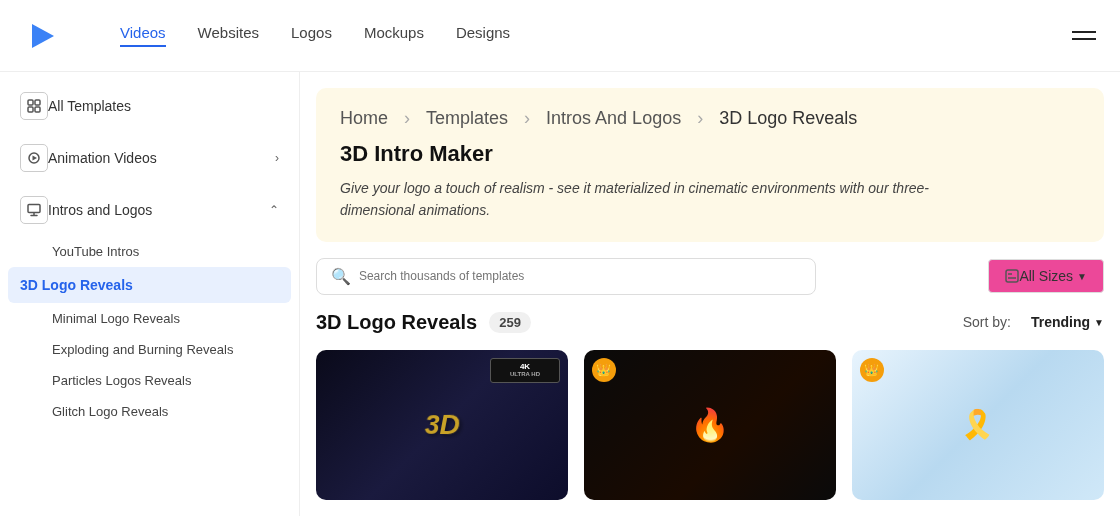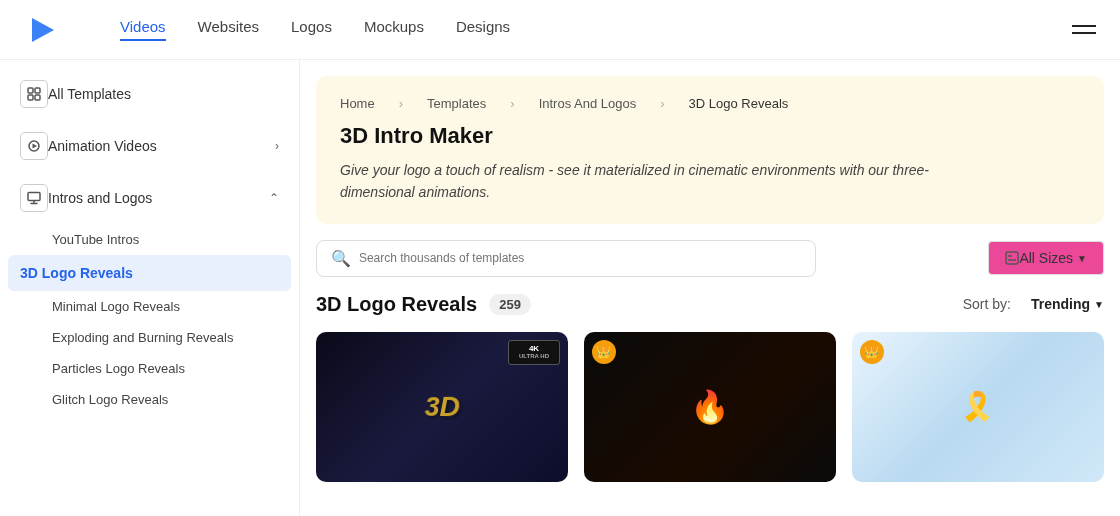--- a/index.html
+++ b/index.html
@@ -1,20 +1,20 @@
 <!DOCTYPE html>
 <html><head>
   <meta charset="utf-8">
   <style>
     * { box-sizing: border-box; margin: 0; padding: 0; }
     body { font-family: -apple-system, BlinkMacSystemFont, 'Segoe UI', sans-serif; font-size: 14px; color: #222; background: #fff; display: flex; flex-direction: column; height: 516px; overflow: hidden; }
 
     
     .header {
-      display: flex; align-items: center; padding: 0 24px; height: 60px;
+      display: flex; align-items: center; padding: 0 24px; height: 72px;
       border-bottom: 1px solid #eee; background: #fff; flex-shrink: 0;
     }
     .logo { display: flex; align-items: center; margin-right: 60px; }
     .logo svg { width: 36px; height: 36px; }
     .nav { display: flex; gap: 32px; flex: 1; }
     .nav-item {
       font-size: 15px; color: #444; cursor: pointer; padding-bottom: 4px;
       border-bottom: 2px solid transparent; text-decoration: none;
     }
     .nav-item.active { color: #2563eb; border-bottom: 2px solid #2563eb; }
@@ -45,21 +45,21 @@
       border: 1.5px solid #ccc; border-radius: 5px; flex-shrink: 0;
     }
 
     
     .main { flex: 1; overflow-y: auto; background: #fff; }
 
     
     .banner {
       background: #fef9e7; margin: 16px; border-radius: 10px; padding: 20px 24px;
     }
-    .breadcrumb { display: flex; align-items: center; gap: 24px; font-size: 13px; color: #555; margin-bottom: 12px; }
+    .breadcrumb { display: flex; align-items: center; gap: 16px; font-size: 18px; color: #555; margin-bottom: 12px; }
     .breadcrumb a { color: #555; text-decoration: none; }
     .breadcrumb .sep { color: #aaa; }
     .breadcrumb .current { color: #333; }
     .banner h1 { font-size: 22px; font-weight: 700; color: #111; margin-bottom: 10px; }
     .banner p { font-size: 14px; color: #444; line-height: 1.6; max-width: 640px; font-style: italic; }
 
     
     .search-row { display: flex; align-items: center; gap: 16px; padding: 0 16px 16px; }
     .search-box {
       display: flex; align-items: center; border: 1.5px solid #ddd; border-radius: 8px;
@@ -83,21 +83,21 @@
       border-radius: 20px; padding: 3px 10px;
     }
     .sort-row { margin-left: auto; display: flex; align-items: flex-start; gap: 20px; font-size: 14px; color: #555; }
     .sort-select { display: flex; align-items: center; gap: 4px; font-weight: 600; color: #222; cursor: pointer; }
 
     
     .cards-row { display: flex; gap: 16px; padding: 0 16px; }
     .card { flex: 1; border-radius: 10px; overflow: hidden; position: relative; height: 150px; background: #111; }
     .badge-4k {
       position: absolute; top: 8px; right: 8px; background: #111; border: 1px solid #555;
-      color: #fff; font-size: 8px; font-weight: 700; padding: 3px 10px; border-radius: 3px;
+      color: #fff; font-size: 8px; font-weight: 700; padding: 3px 19px; border-radius: 3px;
       line-height: 1.2; text-align: center;
     }
     .badge-4k .ultra { display: block; font-size: 6px; color: #aaa; }
     .badge-crown {
       position: absolute; top: 8px; left: 8px; background: #f59e0b;
       width: 24px; height: 24px; border-radius: 50%; display: flex; align-items: center; justify-content: center;
       font-size: 12px;
     }
 
     
@@ -168,21 +168,21 @@
         </svg>
       </div>
       <span>Intros and Logos</span>
       <span class="chevron">⌃</span>
     </div>
 
     <div class="sidebar-sub">YouTube Intros</div>
     <div class="sidebar-item active">3D Logo Reveals</div>
     <div class="sidebar-sub">Minimal Logo Reveals</div>
     <div class="sidebar-sub">Exploding and Burning Reveals</div>
-    <div class="sidebar-sub">Particles Logo Reveals</div>
+    <div class="sidebar-sub">Particles Logos Reveals</div>
     <div class="sidebar-sub">Glitch Logo Reveals</div>
   </aside>
 
   <main class="main">
 
     <div class="banner">
       <div class="breadcrumb">
         <a>Home</a>
         <span class="sep">›</span>
         <a>Templates</a>

